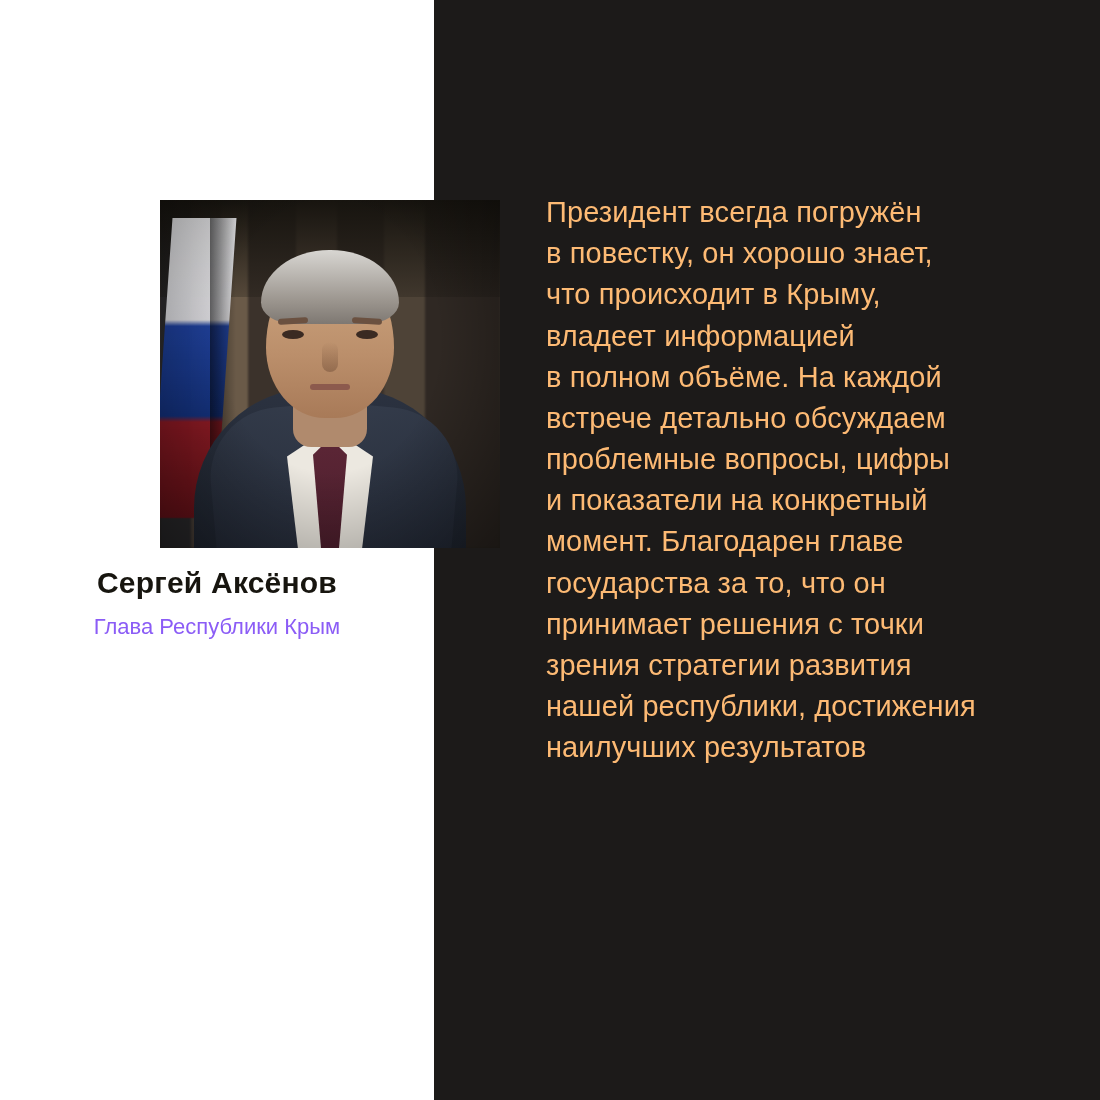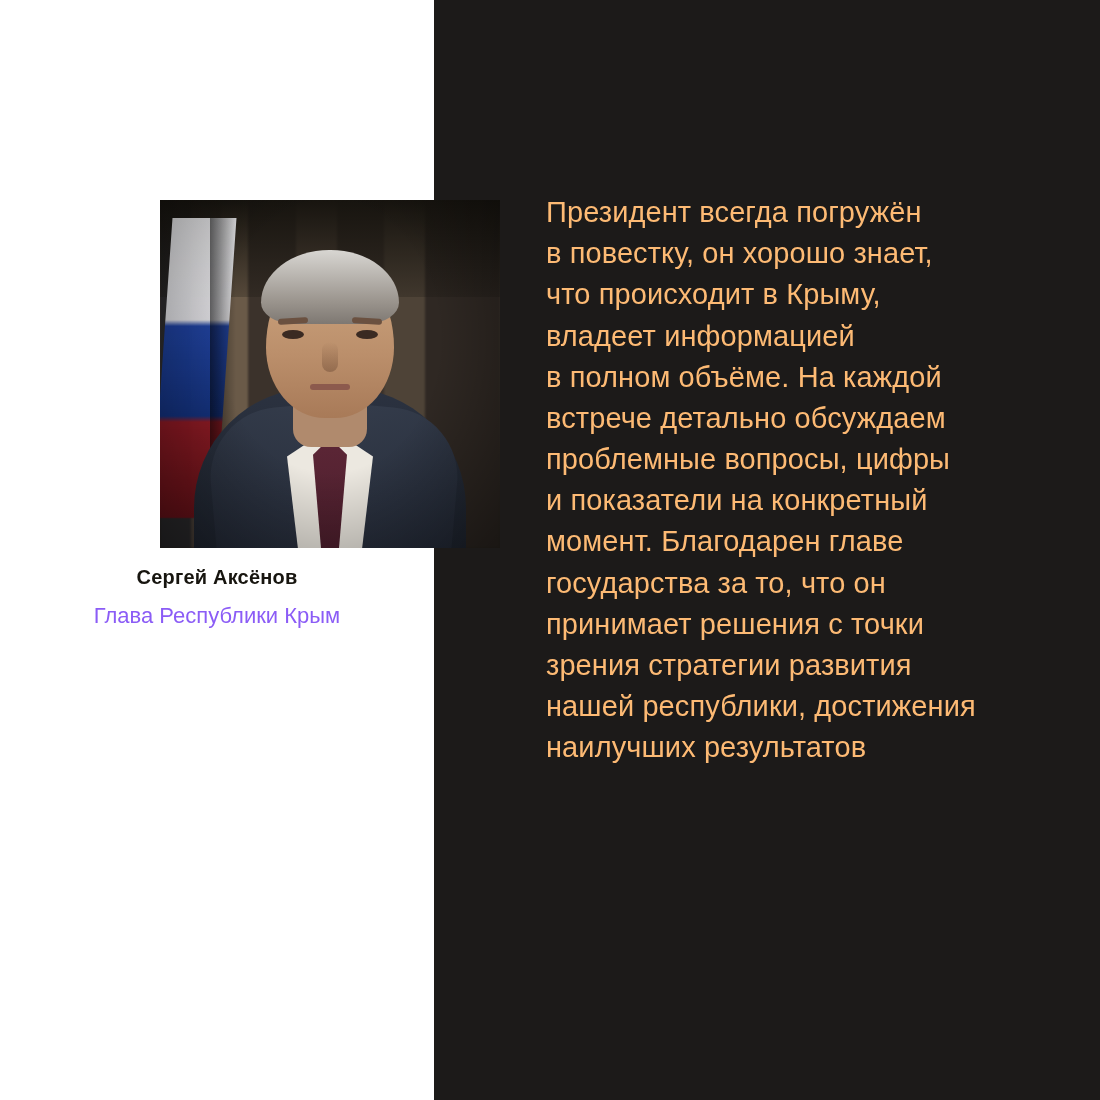--- a/index.html
+++ b/index.html
@@ -218,21 +218,21 @@
 
   
   .caption {
     position: absolute;
     left: 0;
     top: 566px;
     width: 434px;
     text-align: center;
   }
   .person-name {
-    font-size: 20px;
+    font-size: 30px;
     font-weight: bold;
     color: #17150f;
     letter-spacing: 0.2px;
     margin: 0;
   }
   .person-role {
     font-size: 22px;
     font-weight: normal;
     color: #8b5cf6;
     margin: 14px 0 0 0;

